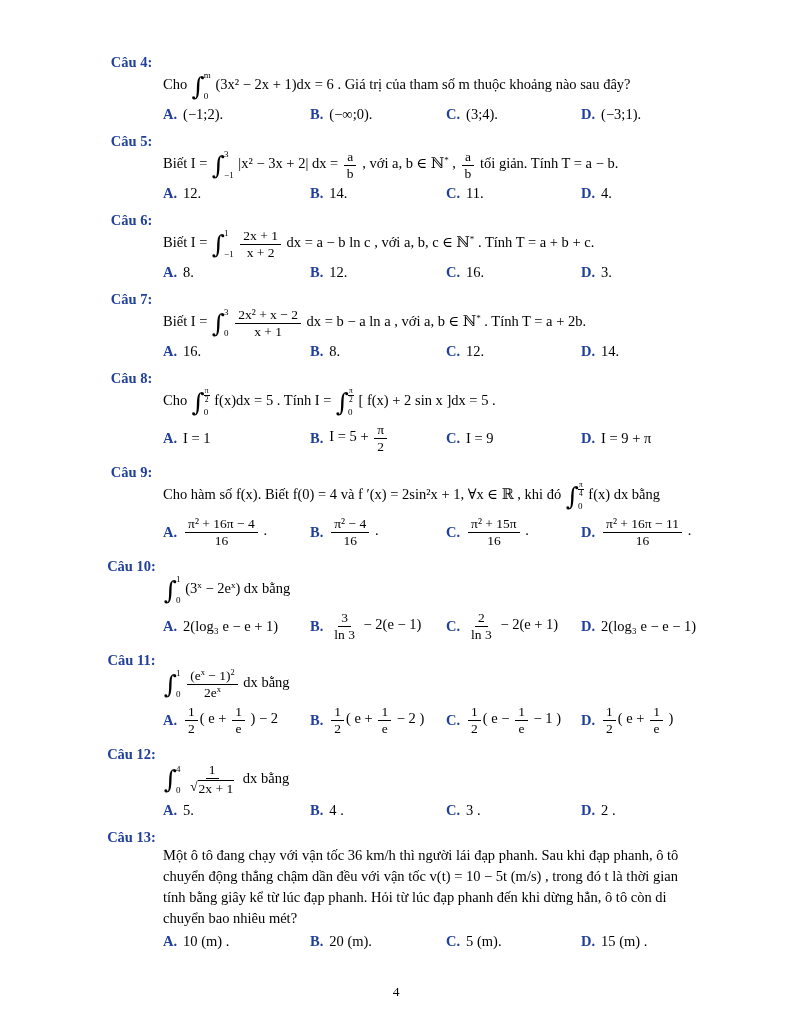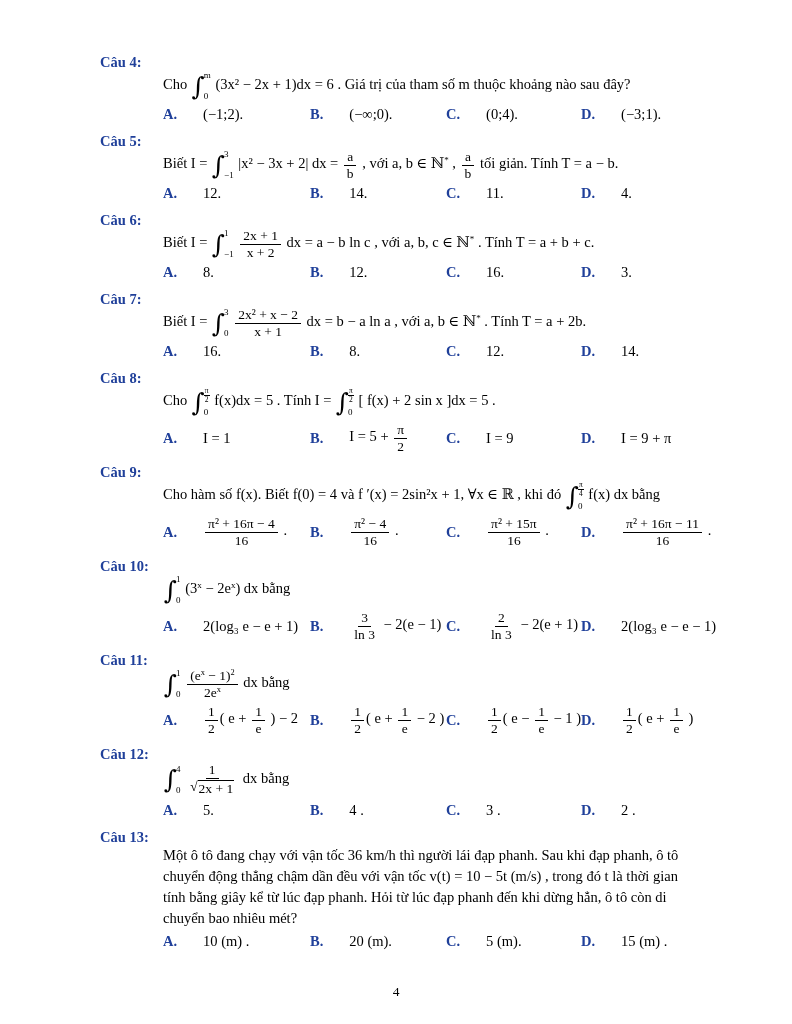--- a/index.html
+++ b/index.html
@@ -4,27 +4,27 @@
 <style>
   html,body{margin:0;padding:0;background:#ffffff;}
   :root{--accent:#20409a;}
   .page{
     width:792px;height:1024px;position:relative;overflow:hidden;background:#fff;
     font-family:"Liberation Serif","DejaVu Serif",serif;
     font-size:14.5px;color:#000;
     padding:54px 88px 0 100px;box-sizing:border-box;
   }
   .q{display:flex;align-items:flex-start;margin-bottom:10px;}
-  .qlabel{flex:0 0 63px;font-weight:bold;color:var(--accent);white-space:nowrap;}
+  .qlabel{flex:0 0 63px;font-weight:bold;color:var(--accent);white-space:nowrap;text-align:center;}
   .qmain{flex:1;min-width:0;}
   .qbody{line-height:1.45;margin-top:16px;}
   .opts{display:grid;grid-template-columns:147px 136px 135px 1fr;align-items:center;margin-top:4px;}
   .opt{display:flex;align-items:center;white-space:nowrap;}
   .olet{font-weight:bold;color:var(--accent);margin-right:6px;}
-  .obody{white-space:nowrap;margin-left:20px;}
+  .obody{white-space:nowrap;}
   
   .frac{display:inline-flex;flex-direction:column;align-items:center;vertical-align:middle;
         line-height:1.15;margin:0 2px;text-align:center;font-size:13.5px;}
   .frac .num{padding:0 3px;border-bottom:1px solid #000;}
   .frac .den{padding:0 3px;}
   
   .mint{display:inline-flex;align-items:center;vertical-align:middle;margin:0 1px;}
   .isym{font-size:25px;line-height:1;font-family:"DejaVu Serif",serif;}
   .ilim{display:inline-flex;flex-direction:column;justify-content:space-between;align-items:flex-start;
         height:32px;font-size:9px;line-height:1;margin-left:-1px;padding:1px 0;box-sizing:border-box;}
@@ -57,21 +57,21 @@
         <div class="opt">
             <span class="olet">A.</span>
             <span class="obody">(−1;2).</span>
           </div>
         <div class="opt">
             <span class="olet">B.</span>
             <span class="obody">(−∞;0).</span>
           </div>
         <div class="opt">
             <span class="olet">C.</span>
-            <span class="obody">(0;4).</span>
+            <span class="obody">(3;4).</span>
           </div>
         <div class="opt">
             <span class="olet">D.</span>
             <span class="obody">(−3;1).</span>
           </div>
       </div>
     </div>
   </section>
 
   <section class="q">

